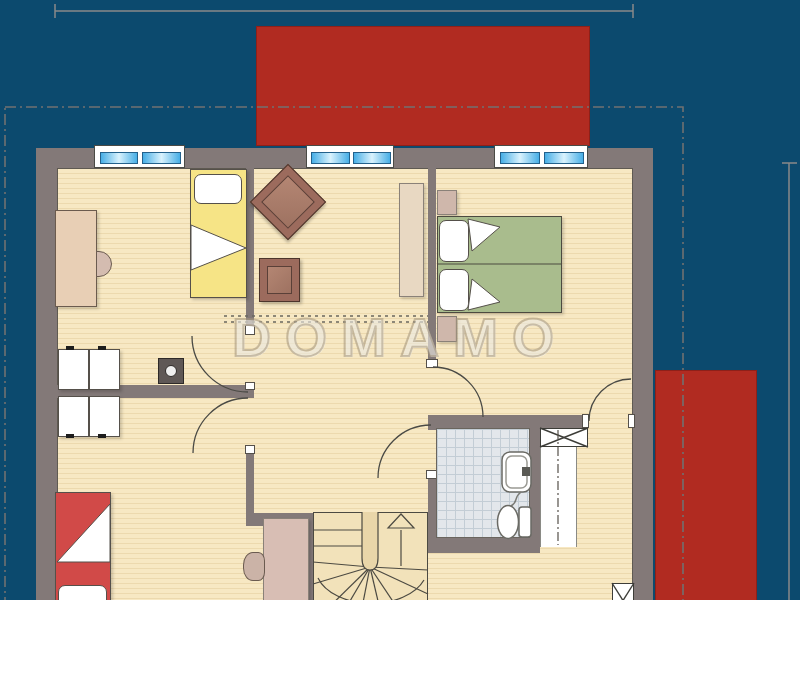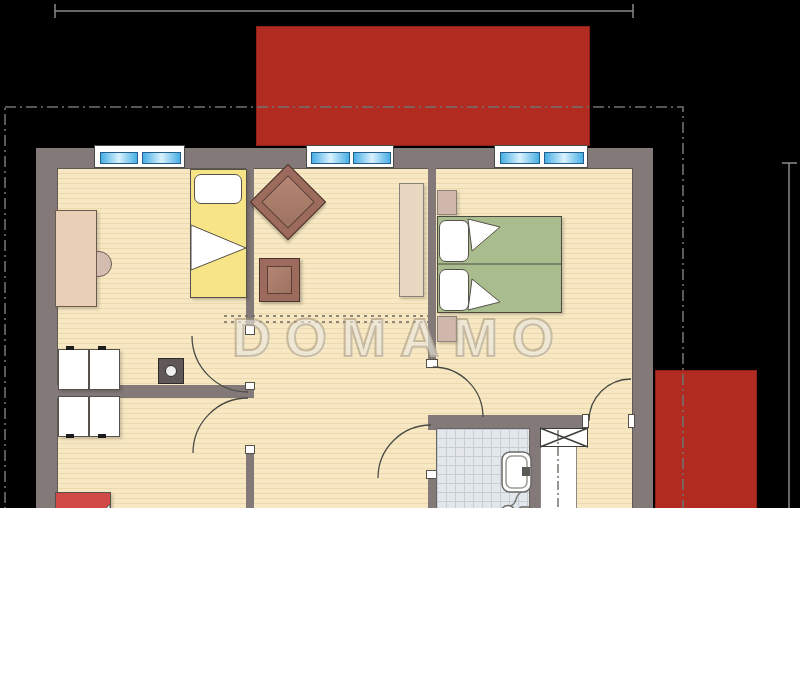--- a/index.html
+++ b/index.html
@@ -1,16 +1,16 @@
 <!DOCTYPE html>
 <html style="--roof: #b12b21; --wall: #837978; --floor: #f7e8c3; --stripe: #ecd9ae; --tile: #e3e7eb; --tileline: #c3cdd5; --glass1: #47aee6; --glass2: #d9f2fd; --green: #a9bc8d; --yellow: #f6e486; --red: #d14a48; --brown: #9c6b5d; --brownseat: #b48673; --wood: #e8cfb5; --mauve: #d8beb4; --outline: #717171; --dim: #8a8a8a;"><head>
 <meta charset="utf-8">
 <style>
   html,body{margin:0;padding:0;background:#ffffff;font-family:"Liberation Sans",sans-serif;}
-  #canvas{position:relative;width:800px;height:508px;background:#000000;overflow:hidden;}
+  #canvas{position:relative;width:800px;height:600px;background:#0c4a6e;overflow:hidden;}
   #canvas *{box-sizing:border-box;}
   .abs{position:absolute;}
 
   
   .roof{position:absolute;background:var(--roof,#b12b21);border:1px solid #8e2019;}
 
   
   .outer-wall{position:absolute;left:36px;top:148px;width:617px;height:490px;background:var(--wall,#837978);}
   .floor{position:absolute;left:57px;top:168px;width:576px;height:450px;
      background:repeating-linear-gradient(180deg,var(--floor,#f7e8c3) 0px,var(--floor,#f7e8c3) 4px,var(--stripe,#ecd9ae) 4px,var(--stripe,#ecd9ae) 5px);

